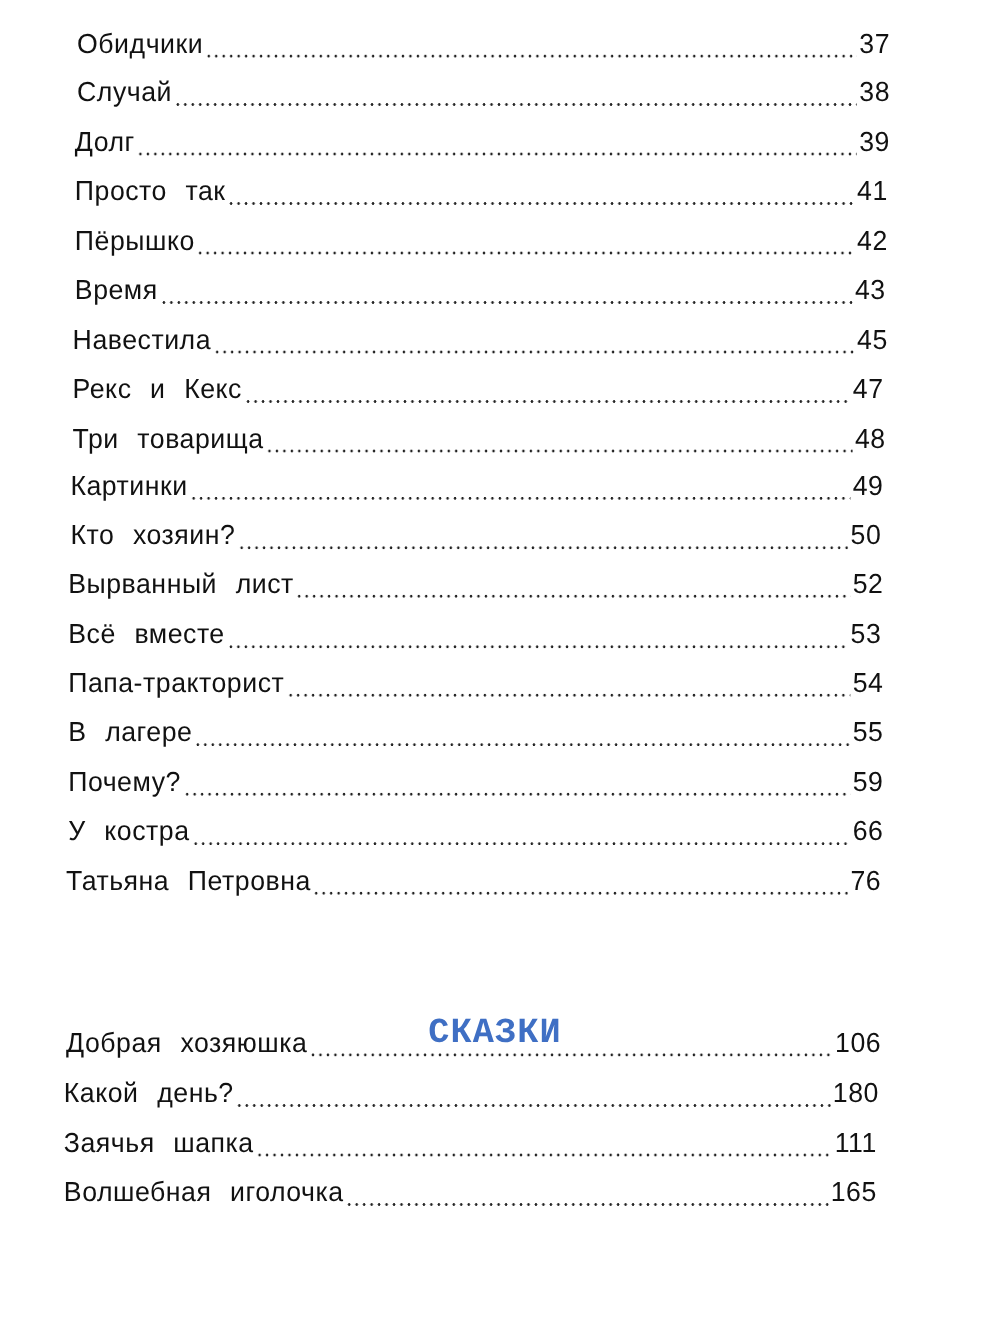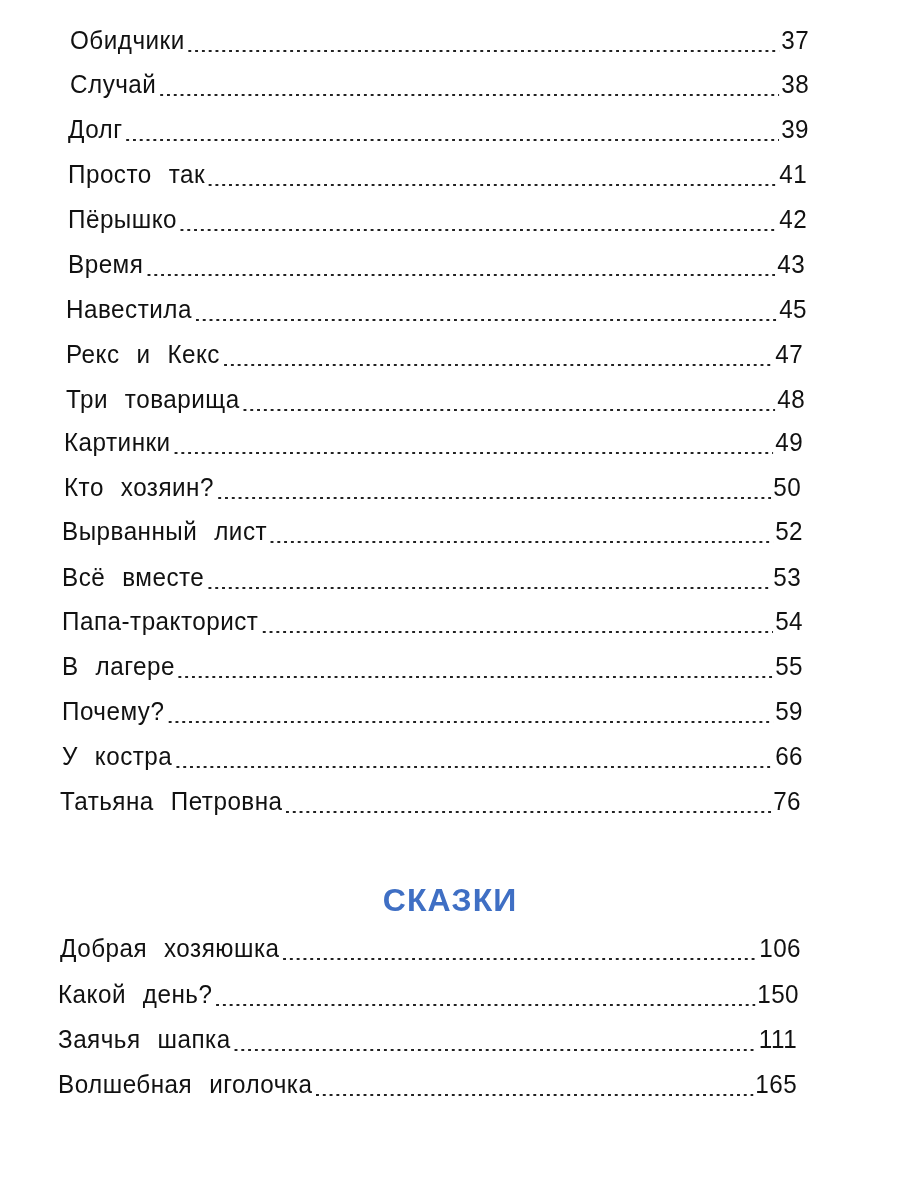--- a/index.html
+++ b/index.html
@@ -15,22 +15,22 @@
     transform: scaleX(0.97); transform-origin: left center;
   }
   .title { white-space: pre; word-spacing: 10px; }
   .leader {
     flex: 1; margin: 0 2px; height: 4px; align-self: flex-end; margin-bottom: 7px;
     background-image: radial-gradient(circle, #222 1.2px, transparent 1.4px);
     background-size: 7px 4px; background-repeat: repeat-x;
   }
   .page { white-space: nowrap; }
   .section-heading {
-    position: absolute; top: 882px; left: 0; width: 900px; text-align: center;
-    font-weight: bold; font-size: 32px; color: #3f6fc4; letter-spacing: 1px;
+    position: absolute; top: 920px; left: 0; width: 900px; text-align: center;
+    font-weight: bold; font-size: 32px; color: #3f6fc4; letter-spacing: 1px; font-family: Liberation Mono, monospace;
   }
 </style>
 </head>
 <body>
 
 <div class="toc" id="toc">
     <div class="row" style="left: 70px; width: 762px; top: 26px;">
       <span class="title">Обидчики</span>
       <span class="leader"></span>
       <span class="page">37</span>
@@ -121,21 +121,21 @@
       <span class="page">76</span>
     </div>
     <div class="row" style="left: 60px; width: 764px; top: 934px;">
       <span class="title">Добрая хозяюшка</span>
       <span class="leader"></span>
       <span class="page">106</span>
     </div>
     <div class="row" style="left: 58px; width: 764px; top: 980px;">
       <span class="title">Какой день?</span>
       <span class="leader"></span>
-      <span class="page">150</span>
+      <span class="page">180</span>
     </div>
     <div class="row" style="left: 58px; width: 762px; top: 1025px;">
       <span class="title">Заячья шапка</span>
       <span class="leader"></span>
       <span class="page">111</span>
     </div>
     <div class="row" style="left: 58px; width: 762px; top: 1070px;">
       <span class="title">Волшебная иголочка</span>
       <span class="leader"></span>
       <span class="page">165</span>

